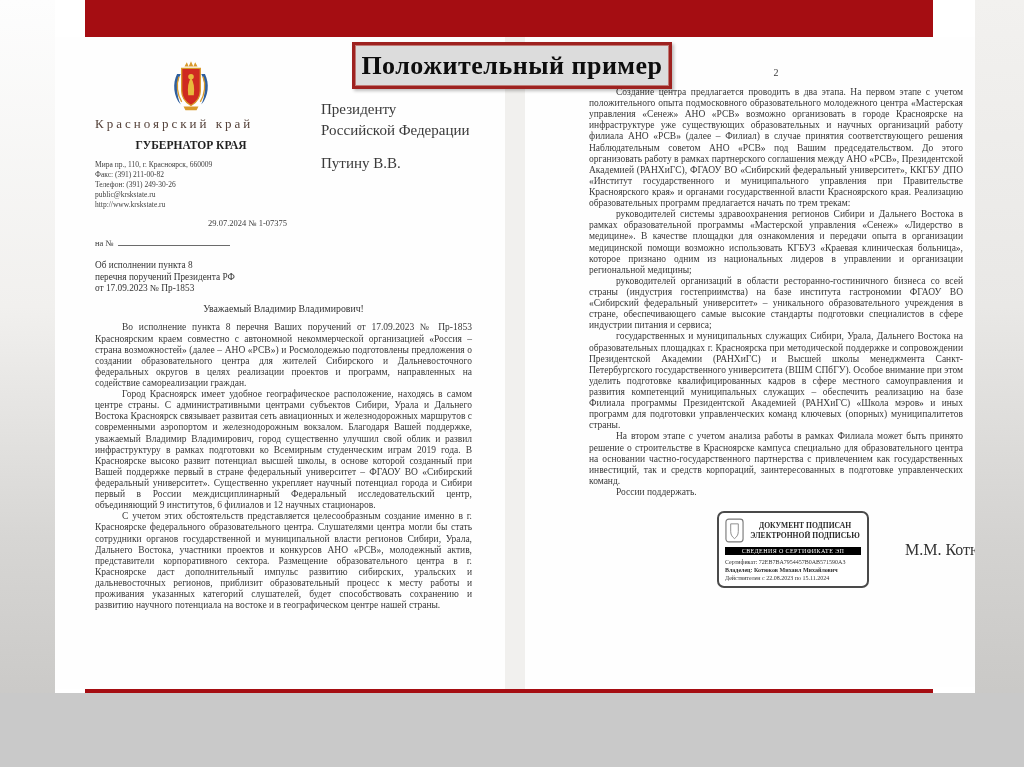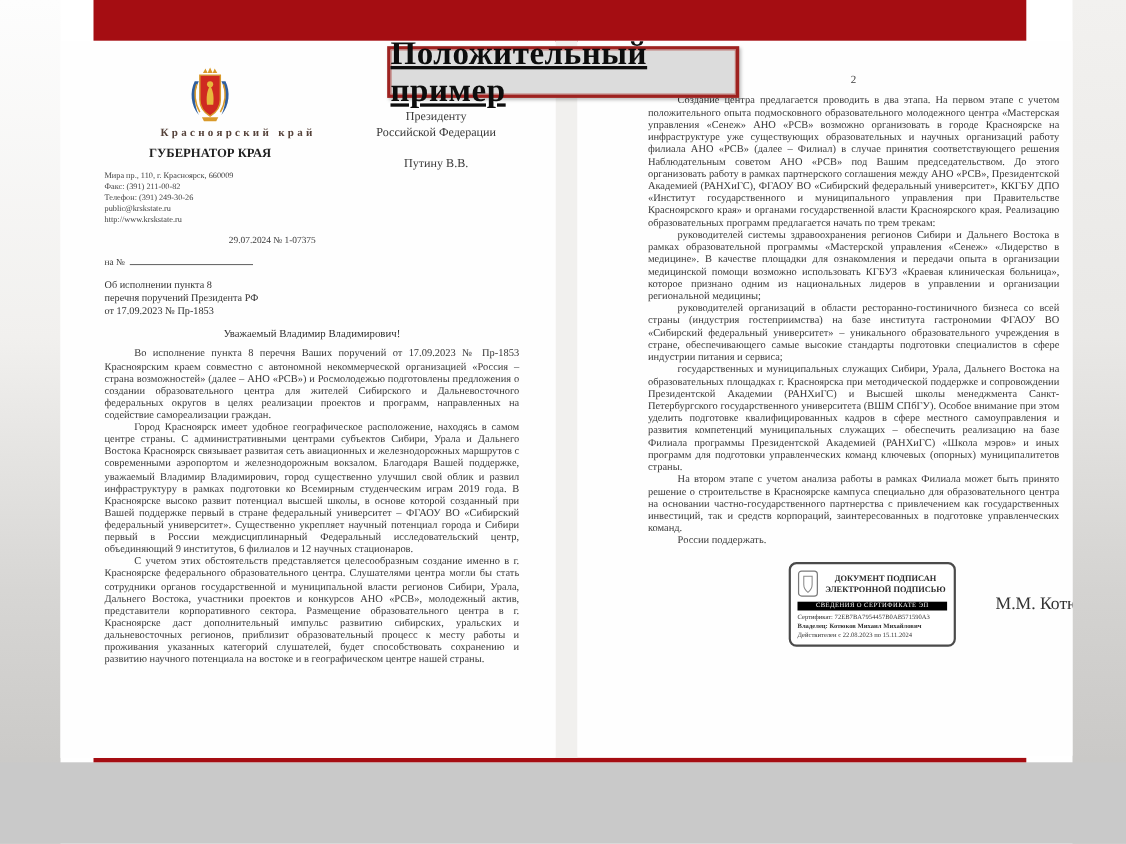--- a/index.html
+++ b/index.html
@@ -33,42 +33,42 @@
   .title-box{
     position:absolute;left:352px;top:42px;width:320px;height:47px;
     background:var(--title-bg,#dcdcdc);
     border:3px solid var(--title-border-red,#9e2220);
     box-shadow:inset 0 0 0 1px #c07a76, 2px 2px 3px rgba(0,0,0,.25);
     box-sizing:border-box;
     display:flex;align-items:center;justify-content:center;
     z-index:5;
   }
   .title-box .title-text{
-    font-weight:bold;font-size:30px;color:#0d0d0d;letter-spacing:.5px;text-decoration:underline;
+    font-weight:bold;font-size:26px;color:#0d0d0d;letter-spacing:.5px;
   }
   
   .page{
     position:absolute;background:var(--page-bg,#fefefe);
     color:#383838;overflow:hidden;box-sizing:border-box;
   }
   .page-gap{
     position:absolute;left:505px;top:37px;width:20px;height:652px;
     background:#f1f0ee;
   }
   .page1{left:55px;top:37px;width:450px;height:652px;padding:22px 33px 0 40px;}
   .page2{left:525px;top:37px;width:450px;height:650px;padding:30px 12px 0 64px;}
 
   
   .p1-columns{display:flex;}
   .lh-col{width:192px;flex:0 0 auto;}
-  .rec-col{margin-left:34px;width:160px;padding-top:40px;font-size:11px;line-height:1.4;color:#3a3a3a;text-align:center;}
+  .rec-col{margin-left:34px;width:160px;padding-top:40px;font-size:15px;line-height:1.4;color:#3a3a3a;}
   .rec-name{margin-top:12px;}
   .crest{display:block;margin:0 auto;}
   .region-name{
-    margin-top:3px;text-align:right;font-weight:bold;font-size:10px;
+    margin-top:3px;text-align:left;font-weight:normal;font-size:13px;
     letter-spacing:3px;color:#55423a;white-space:nowrap;
   }
   .office{margin-top:7px;text-align:center;font-weight:bold;font-size:11.5px;color:#1f1f1f;}
   .addr-block{margin-top:9px;font-size:7.5px;line-height:1.32;color:#3d3d3d;}
   .doc-number{margin-top:9px;font-size:8.5px;color:#3a3a3a;text-align:right;}
   .reply-line{margin-top:9px;font-size:8.5px;color:#3a3a3a;}
   .blank-rule{display:inline-block;width:112px;border-bottom:1px solid #6b6b6b;height:8px;margin-left:4px;}
   .subject{margin-top:12px;font-size:9.3px;line-height:1.22;color:#333;}
 
   .salutation{margin-top:9px;text-align:center;font-size:9.8px;color:#333;}

